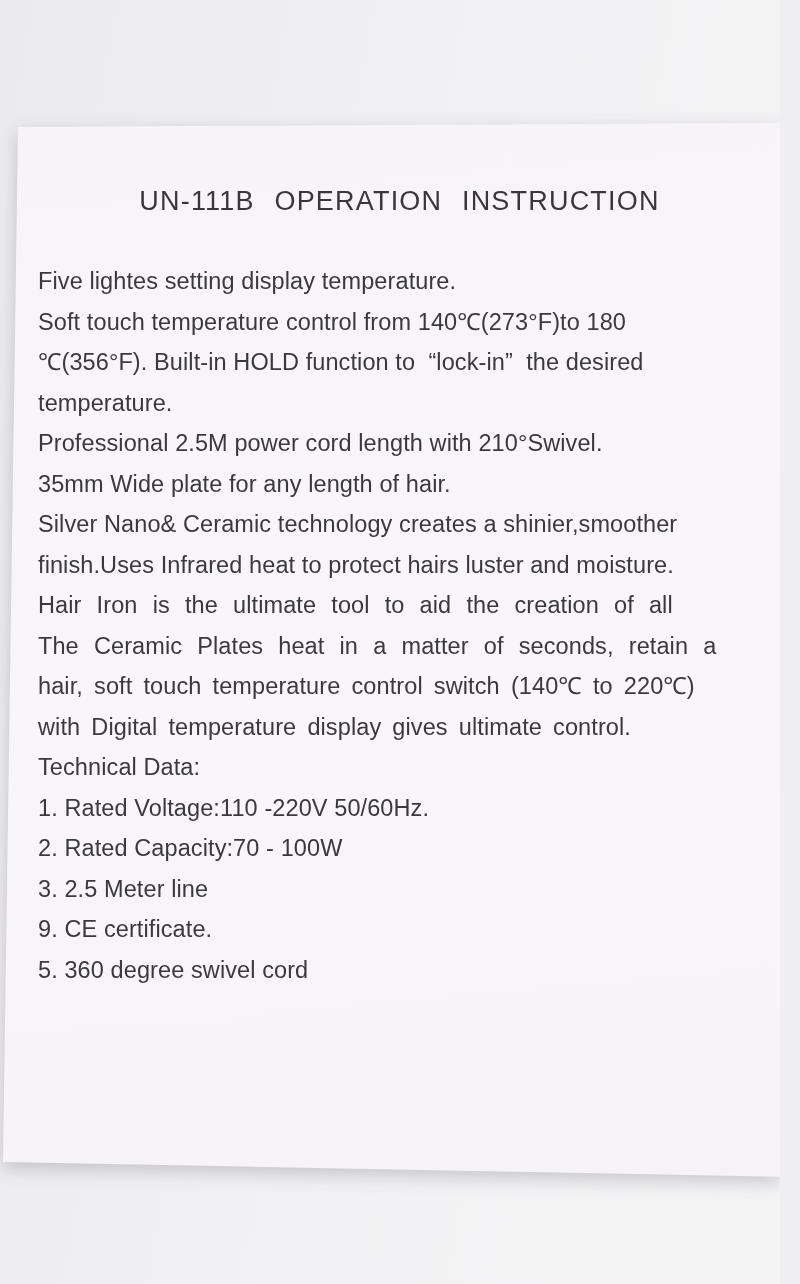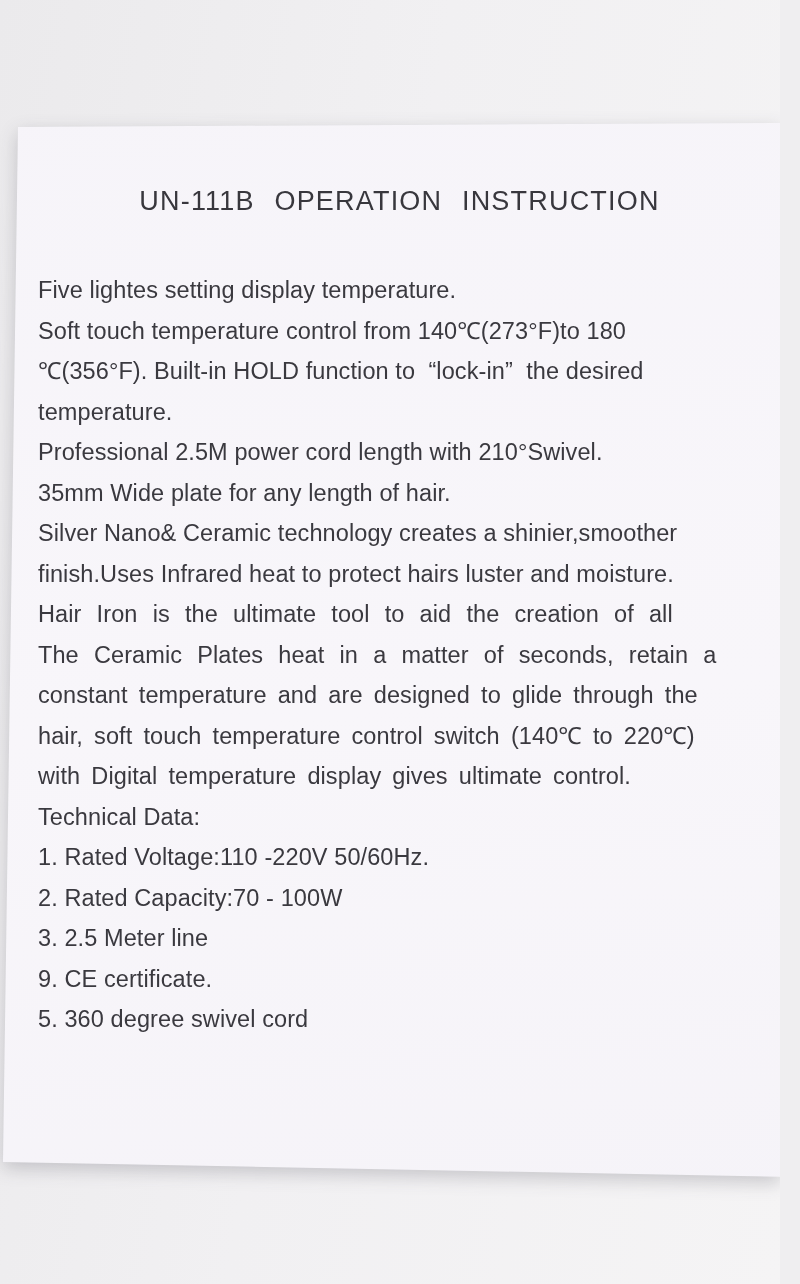--- a/index.html
+++ b/index.html
@@ -35,21 +35,21 @@
     text-align: center;
     font-size: 27px;
     font-weight: 400;
     letter-spacing: 1.2px;
     word-spacing: 11px;
     color: #38373d;
   }
   .body-text {
     position: absolute;
     left: 38px;
-    top: 270px;
+    top: 261px;
     width: 695px;
     font-size: 23.5px;
     line-height: 40.5px;
     color: #3a393f;
     letter-spacing: 0.1px;
   }
   .line {
     white-space: pre;
     min-height: 40.5px;
   }
@@ -69,21 +69,20 @@
         <div class="line">Five lightes setting display temperature.</div>
         <div class="line">Soft touch temperature control from 140℃(273°F)to 180</div>
         <div class="line">℃(356°F). Built-in HOLD function to  “lock-in”  the desired</div>
         <div class="line">temperature.</div>
         <div class="line">Professional 2.5M power cord length with 210°Swivel.</div>
         <div class="line">35mm Wide plate for any length of hair.</div>
         <div class="line">Silver Nano&amp; Ceramic technology creates a shinier,smoother</div>
         <div class="line">finish.Uses Infrared heat to protect hairs luster and moisture.</div>
         <div class="line ws-wide">Hair Iron is the ultimate tool to aid the creation of all</div>
         <div class="line ws-wide">The Ceramic Plates heat in a matter of seconds, retain a</div>
-        <div class="line ws-med">constant temperature and are designed to glide through the</div>
         <div class="line ws-med">hair, soft touch temperature control switch (140℃ to 220℃)</div>
         <div class="line ws-med">with Digital temperature display gives ultimate control.</div>
         <div class="line">Technical Data:</div>
         <div class="line">1. Rated Voltage:110 -220V 50/60Hz.</div>
         <div class="line">2. Rated Capacity:70 - 100W</div>
         <div class="line">3. 2.5 Meter line</div>
         <div class="line">9. CE certificate.</div>
         <div class="line">5. 360 degree swivel cord</div>
       </div>
 

